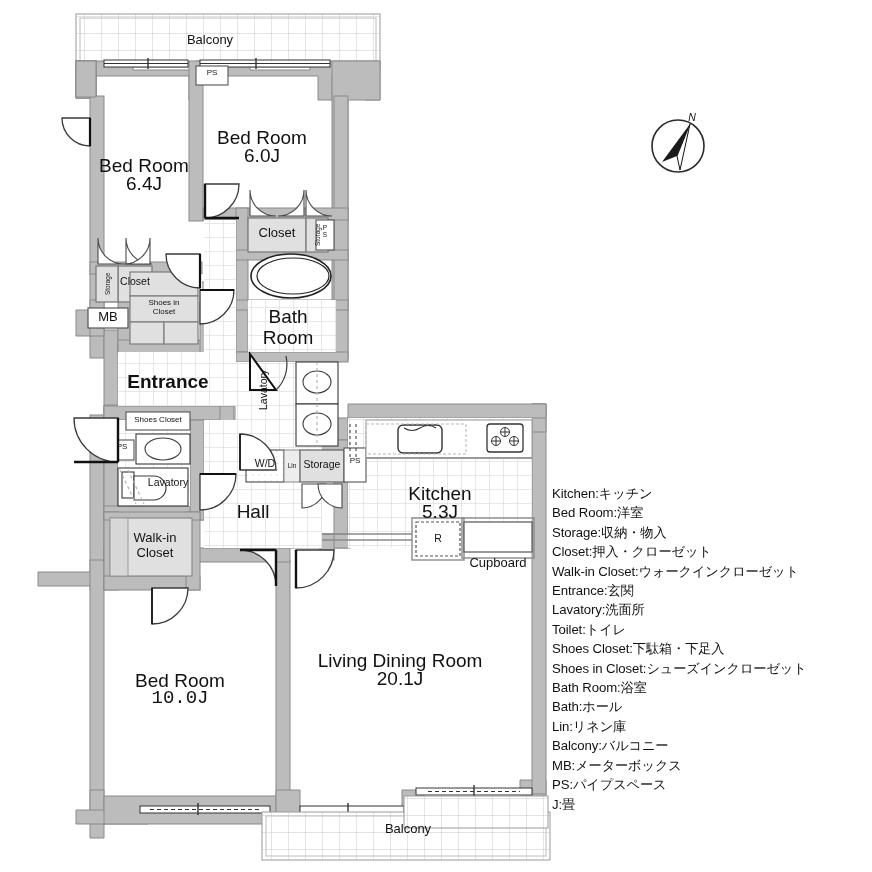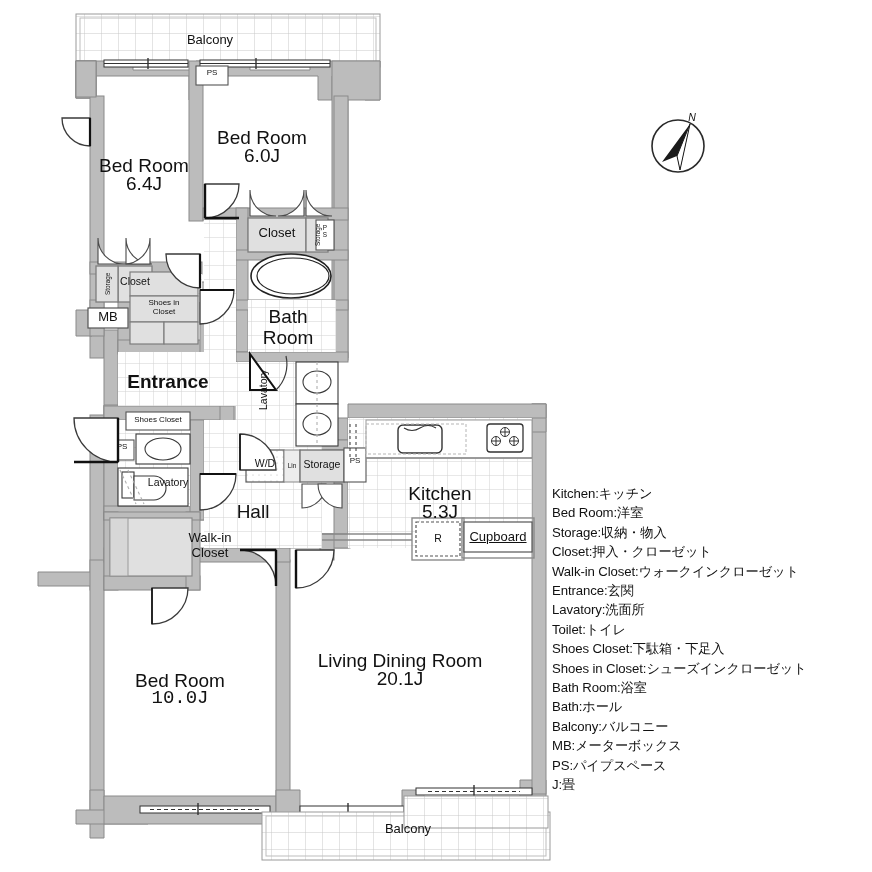--- a/index.html
+++ b/index.html
@@ -343,34 +343,34 @@
 
 <div class="lbl room" style="left:248px;top:306px;width:80px;">Bath
 Room</div>
 
 <div class="lbl room" style="left:118px;top:371px;width:100px;font-weight:bold;">Entrance</div>
 <div class="lbl room" style="left:218px;top:501px;width:70px;">Hall</div>
 
 <div class="lbl sm vert up" style="left:258px;top:360px;height:60px;">Lavatory</div>
 <div class="lbl sm" style="left:133px;top:477px;width:70px;">Lavatory</div>
 
-<div class="lbl mid" style="left:116px;top:531px;width:100px;padding-left:44px;">Walk-in
+<div class="lbl mid" style="left:105px;top:531px;width:100px;">Walk-in
 Closet</div>
 
 <div class="lbl big" style="left:358px;top:822px;width:100px;">Balcony</div>
 
 <div class="lbl mid" style="left:250px;top:226px;width:54px;">Closet</div>
 <div class="lbl sm" style="left:118px;top:276px;width:34px;">Closet</div>
 <div class="lbl tiny vert up" style="left:314px;top:220px;height:30px;">Storage</div>
 <div class="lbl tiny vert up" style="left:104px;top:269px;height:30px;">Storage</div>
 
 <div class="lbl xs" style="left:131px;top:299px;width:66px;">Shoes in
 Closet</div>
 <div class="lbl xs" style="left:127px;top:416px;width:62px;">Shoes Closet</div>
-<div class="lbl mid" style="left:465px;top:530px;width:66px;text-decoration:underline;">Cupboard</div>
+<div class="lbl mid" style="left:465px;top:556px;width:66px;">Cupboard</div>
 <div class="lbl sm" style="left:416px;top:533px;width:44px;">R</div>
 <div class="lbl sm" style="left:246px;top:458px;width:38px;">W/D</div>
 <div class="lbl tiny" style="left:284px;top:462px;width:16px;">Lin</div>
 <div class="lbl sm" style="left:300px;top:459px;width:44px;">Storage</div>
 <div class="lbl mid" style="left:88px;top:310px;width:40px;">MB</div>
 <div class="lbl xs" style="left:196px;top:69px;width:32px;">PS</div>
 <div class="lbl tiny" style="left:316px;top:224px;width:18px;">P
 S</div>
 <div class="lbl xs" style="left:110px;top:443px;width:24px;">PS</div>
 <div class="lbl xs" style="left:344px;top:457px;width:22px;">PS</div>
@@ -381,19 +381,20 @@
   <div>Storage:収納・物入</div>
   <div>Closet:押入・クローゼット</div>
   <div>Walk-in Closet:ウォークインクローゼット</div>
   <div>Entrance:玄関</div>
   <div>Lavatory:洗面所</div>
   <div>Toilet:トイレ</div>
   <div>Shoes Closet:下駄箱・下足入</div>
   <div>Shoes in Closet:シューズインクローゼット</div>
   <div>Bath Room:浴室</div>
   <div>Bath:ホール</div>
+  <div>Lin:リネン庫</div>
   <div>Balcony:バルコニー</div>
   <div>MB:メーターボックス</div>
   <div>PS:パイプスペース</div>
   <div>J:畳</div>
 </div>
 
 <div class="lbl sm" style="left:682px;top:112px;width:20px;font-style:italic;">N</div>
 
 </body></html>

